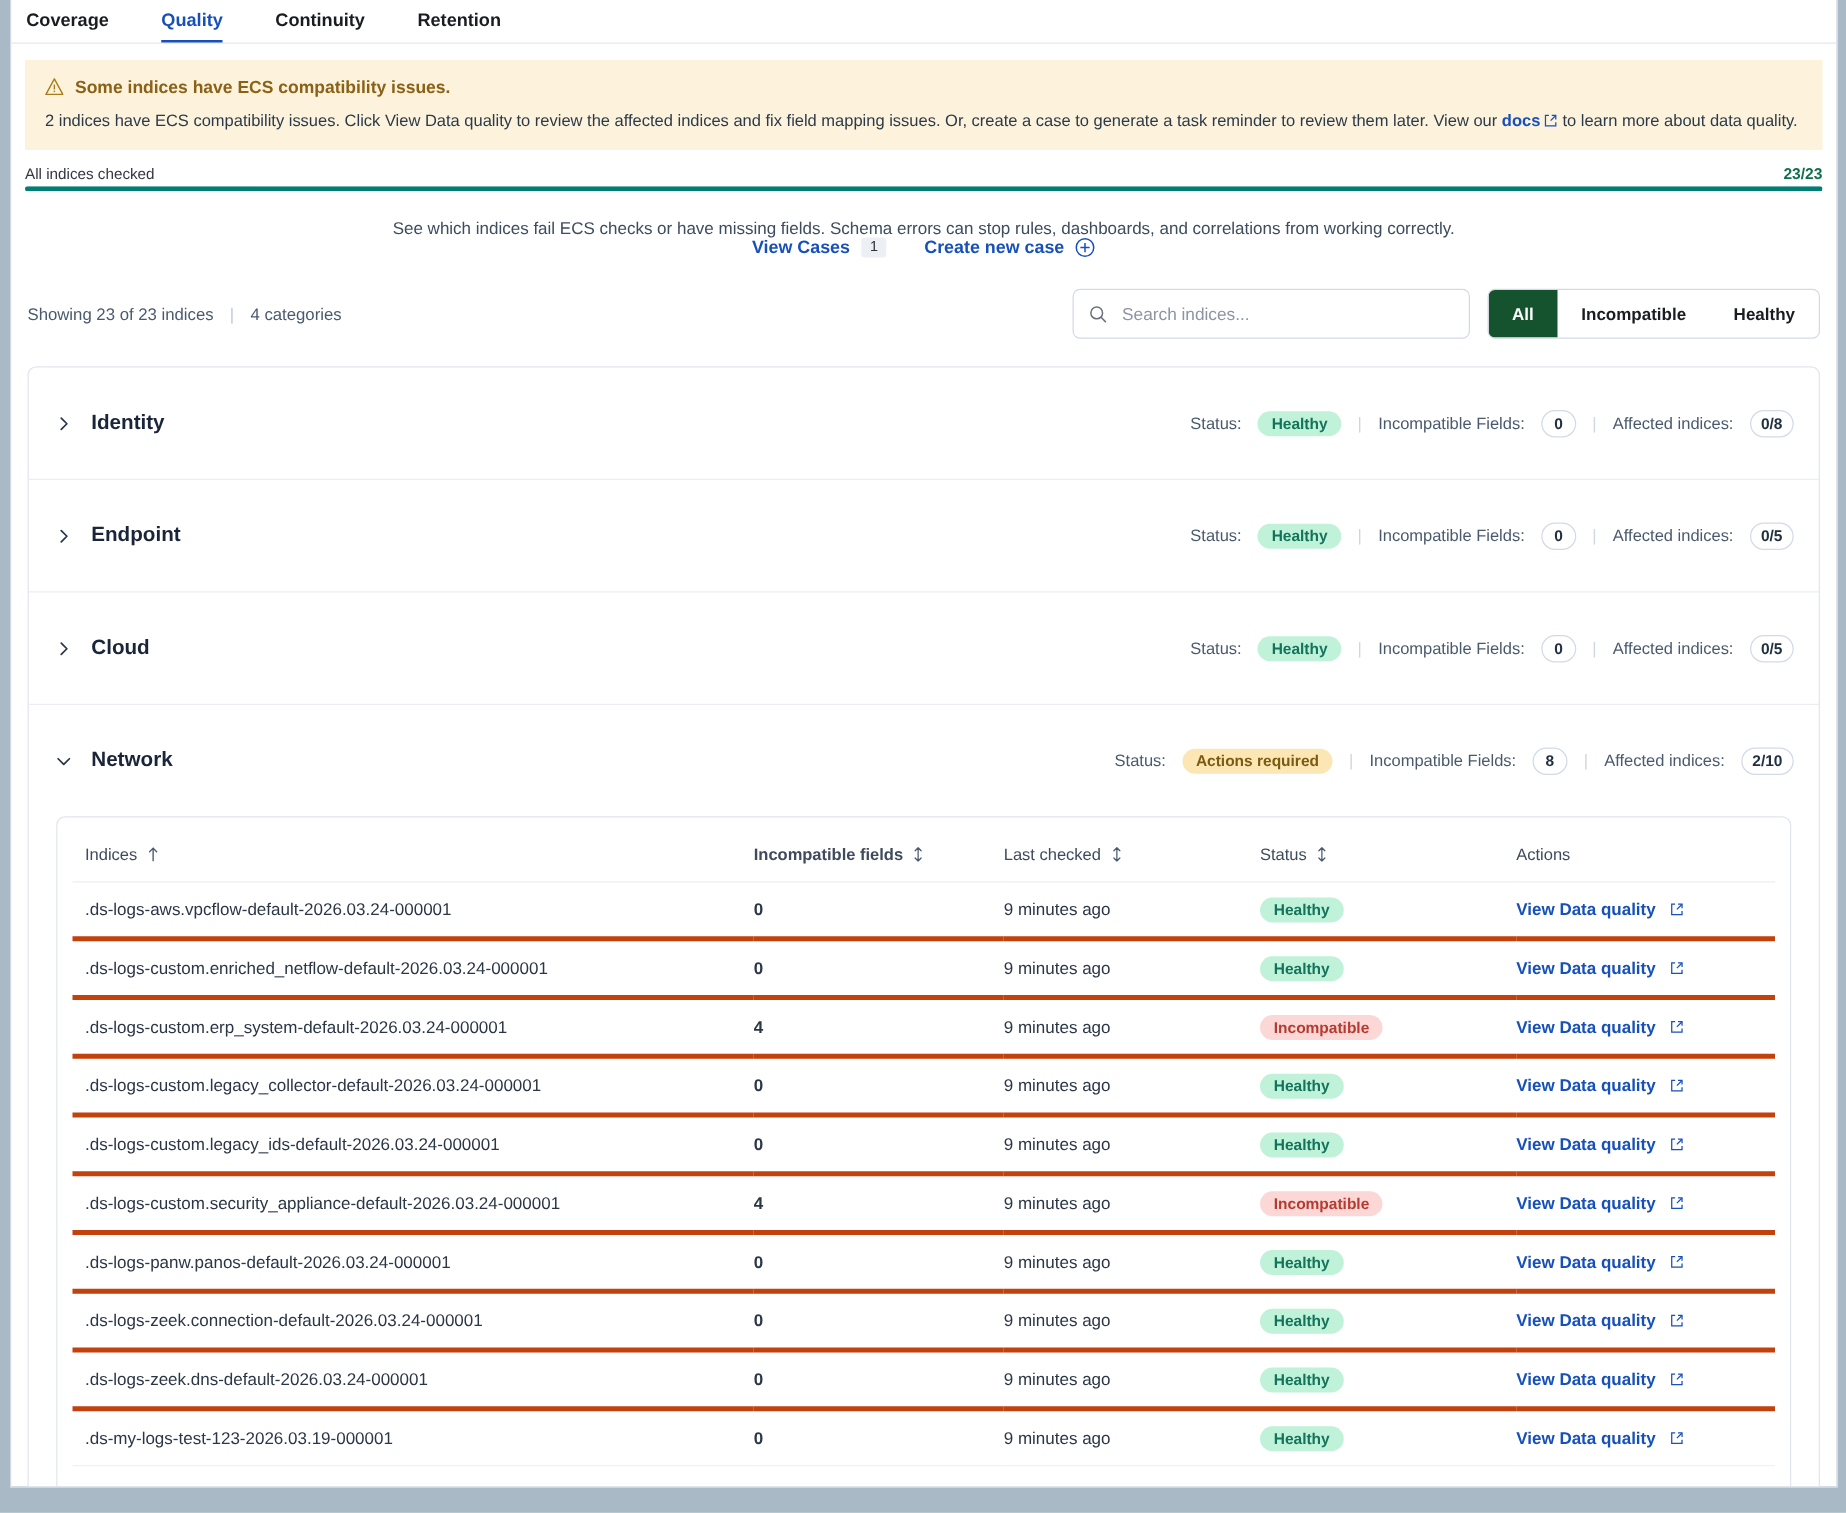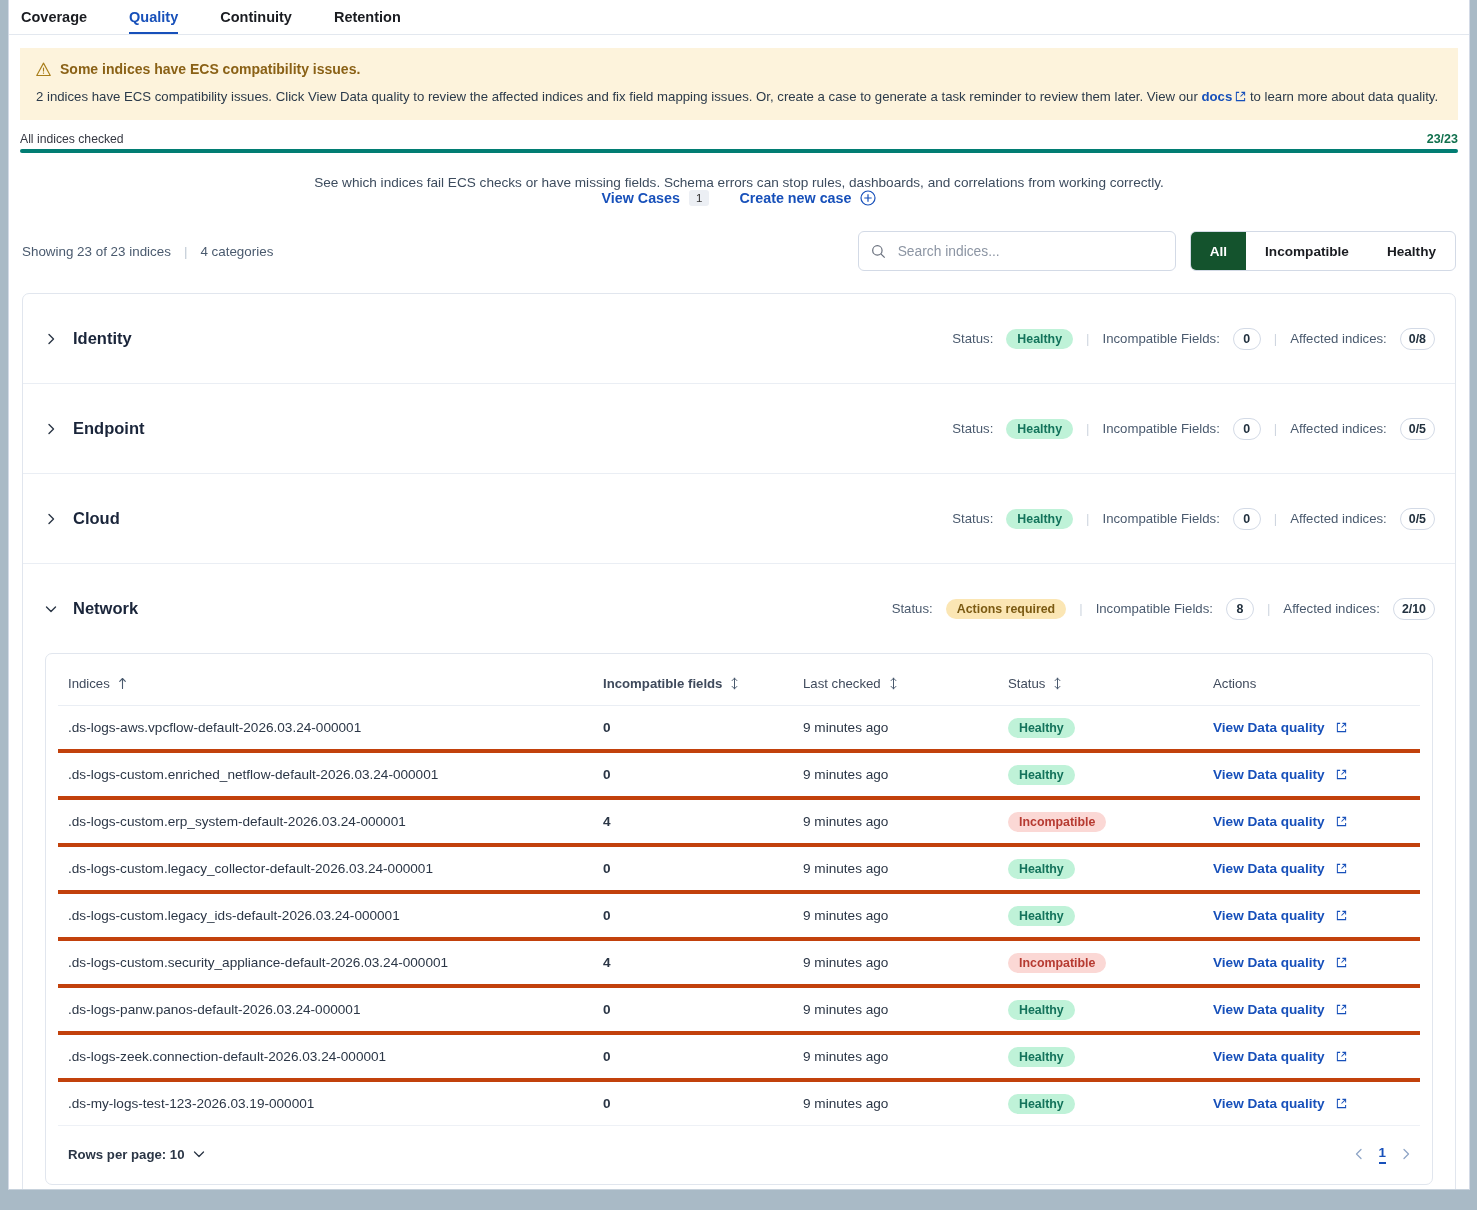--- a/index.html
+++ b/index.html
@@ -509,20 +509,34 @@
                       <span>View Data quality</span>
                       <svg class="ext-icon" viewBox="0 0 12 12">
                         <path d="M4.5 1.5H1.5v9h9V7.5" fill="none" stroke="#1750ba" stroke-width="1.1"></path>
                         <path d="M7 1.5h3.5V5" fill="none" stroke="#1750ba" stroke-width="1.1"></path>
                         <path d="M10.3 1.7 6 6" fill="none" stroke="#1750ba" stroke-width="1.1"></path>
                       </svg>
                     </span></td>
                 </tr>
                 <tr>
                   <td class="c-index">.ds-logs-zeek.connection-default-2026.03.24-000001</td>
+                  <td class="c-fields">0</td>
+                  <td class="c-checked">9 minutes ago</td>
+                  <td class="c-status"><span class="badge healthy">Healthy</span></td>
+                  <td><span class="viewlink">
+                      <span>View Data quality</span>
+                      <svg class="ext-icon" viewBox="0 0 12 12">
+                        <path d="M4.5 1.5H1.5v9h9V7.5" fill="none" stroke="#1750ba" stroke-width="1.1"></path>
+                        <path d="M7 1.5h3.5V5" fill="none" stroke="#1750ba" stroke-width="1.1"></path>
+                        <path d="M10.3 1.7 6 6" fill="none" stroke="#1750ba" stroke-width="1.1"></path>
+                      </svg>
+                    </span></td>
+                </tr>
+                <tr>
+                  <td class="c-index">.ds-logs-zeek.dns-default-2026.03.24-000001</td>
                   <td class="c-fields">0</td>
                   <td class="c-checked">9 minutes ago</td>
                   <td class="c-status"><span class="badge healthy">Healthy</span></td>
                   <td><span class="viewlink">
                       <span>View Data quality</span>
                       <svg class="ext-icon" viewBox="0 0 12 12">
                         <path d="M4.5 1.5H1.5v9h9V7.5" fill="none" stroke="#1750ba" stroke-width="1.1"></path>
                         <path d="M7 1.5h3.5V5" fill="none" stroke="#1750ba" stroke-width="1.1"></path>
                         <path d="M10.3 1.7 6 6" fill="none" stroke="#1750ba" stroke-width="1.1"></path>
                       </svg>

